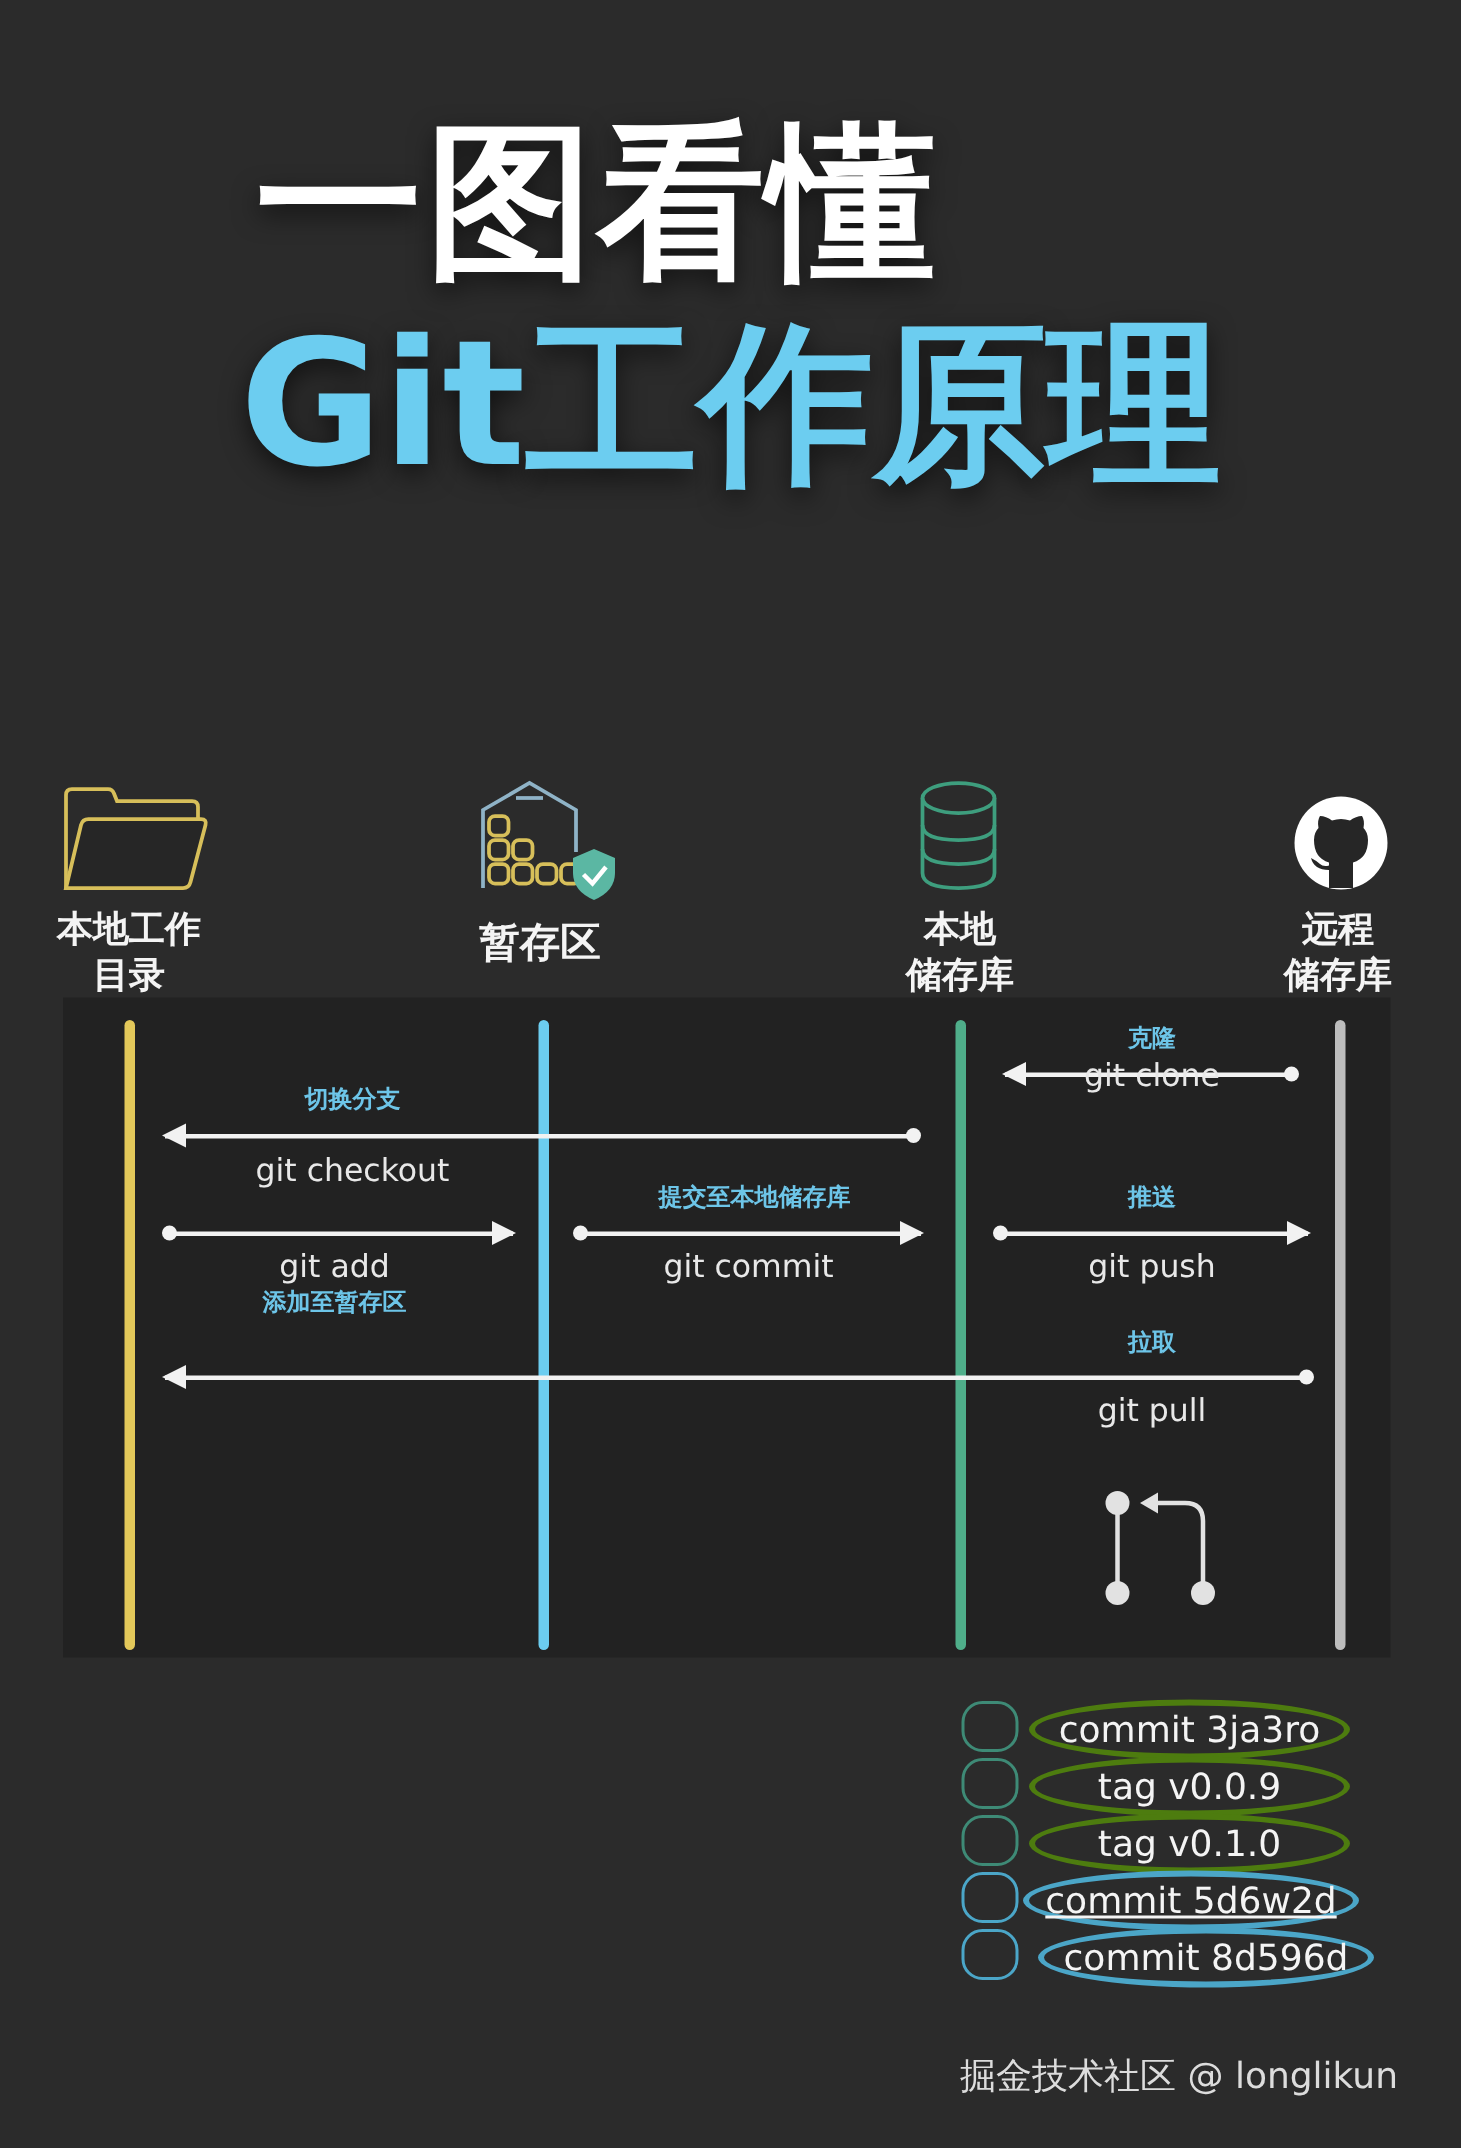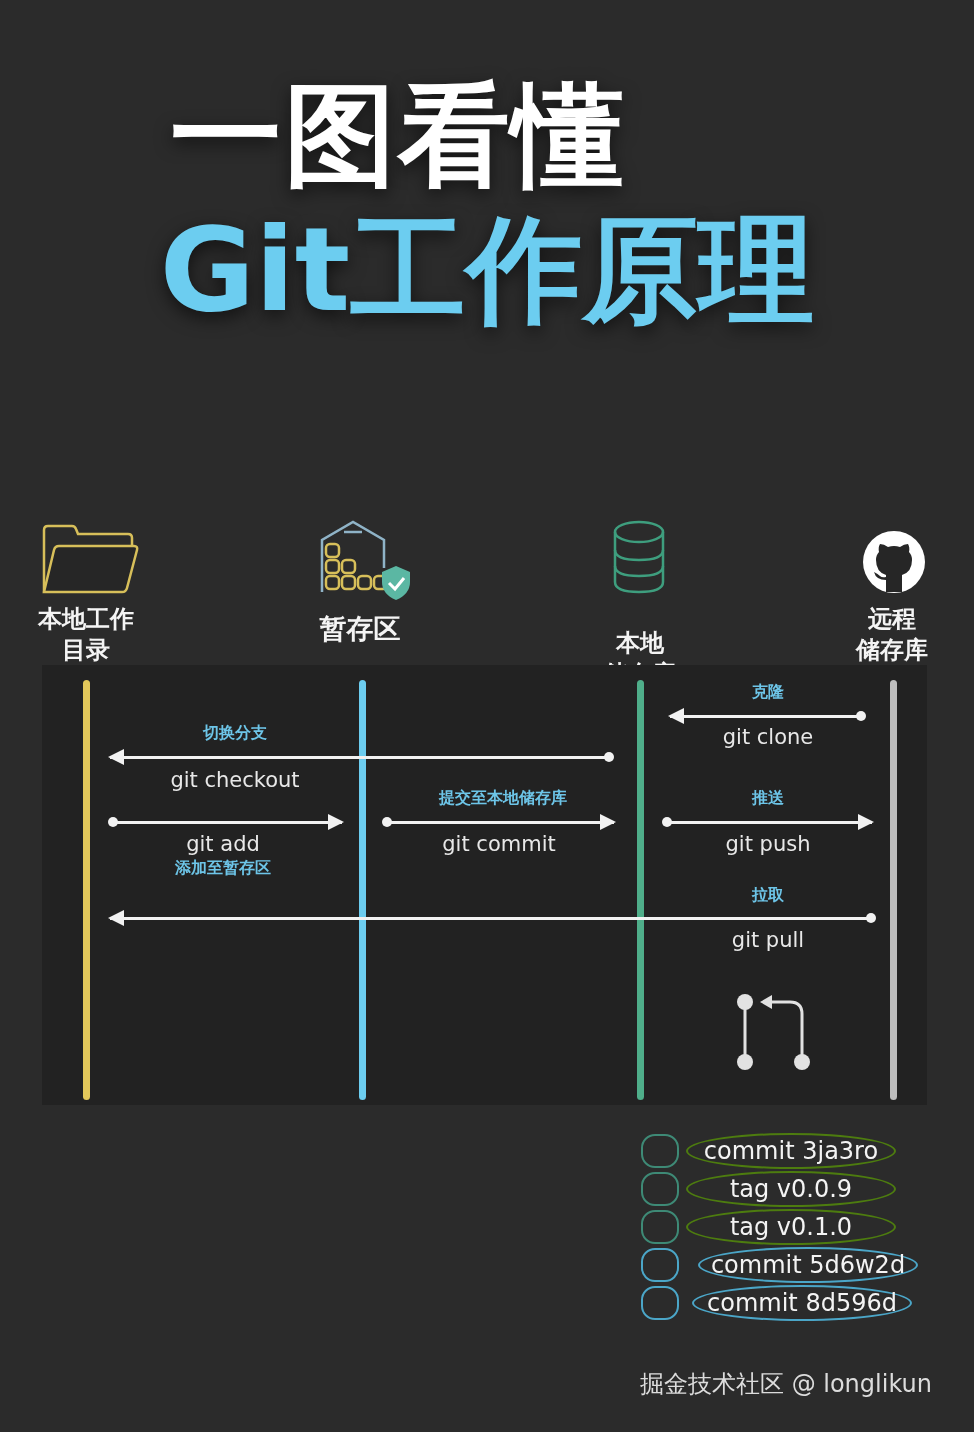--- a/index.html
+++ b/index.html
@@ -21,21 +21,21 @@
   .panel { left:42px; top:665px; width:885px; height:440px; background:#222222; }
   .lane { width:7px; border-radius:4px; top:680px; height:420px; }
   .lane-label { font-size:24px; font-weight:bold; text-align:center; line-height:31px; color:#f4f4f4; }
   .zh { color:#6dc5e8; font-weight:bold; font-size:16px; text-align:center; }
   .cmd { color:#e8e8e8; font-size:21px; text-align:center; }
   .arrow { height:3px; background:#f2f2f2; }
   .dot { width:10px; height:10px; border-radius:50%; background:#f2f2f2; top:-4px; }
   .head-r { width:0; height:0; border-top:8px solid transparent; border-bottom:8px solid transparent; border-left:16px solid #f2f2f2; top:-7px; }
   .head-l { width:0; height:0; border-top:8px solid transparent; border-bottom:8px solid transparent; border-right:16px solid #f2f2f2; top:-7px; }
   .ring-sq { width:34px; height:30px; border-radius:14px; border:2px solid #3e8a76; }
-  .pill { height:32px; border-radius:50%; border:2px solid #4d7c0f; text-align:center; line-height:32px; font-size:24px; color:#f4f4f4; }
+  .pill { height:32px; border-radius:50%; border:4px solid #4d7c0f; text-align:center; line-height:32px; font-size:24px; color:#f4f4f4; }
   .blue { border-color:#4ba6c8 !important; }
   .footer { left:640px; top:1368px; font-size:24px; color:#dcdcdc; }
 </style>
 </head>
 <body>
 
 <div class="abs title1">一图看懂</div>
 <div class="abs title2">Git工作原理</div>
 
 <svg class="abs" style="left:40px;top:518px" width="100" height="80" viewBox="0 0 100 80">
@@ -73,41 +73,41 @@
   <path d="M24 62 L24 50 Q14 50 12 42 Q16 44 18 46 Q20 48 24 47 L24 45 Q14 42 14 30 Q14 25 17 22 Q16 17 18 14 Q22 14 26 17 Q32 15 38 17 Q42 14 46 14 Q48 17 47 22 Q50 25 50 30 Q50 42 40 45 L40 62 Z" fill="#262626"></path>
 </svg>
 
 <div class="abs lane-label" style="left:20px;width:132px;top:604px;">
   <div>本地工作</div>
   <div>目录</div>
 </div>
 <div class="abs lane-label" style="left:298px;width:124px;top:613px;font-size:27px;">
   <div>暂存区</div>
 </div>
-<div class="abs lane-label" style="left:580px;width:120px;top:604px;margin-top:24px;">
+<div class="abs lane-label" style="left:580px;width:120px;top:604px;">
   <div>本地</div>
   <div>储存库</div>
 </div>
 <div class="abs lane-label" style="left:832px;width:120px;top:604px;">
   <div>远程</div>
   <div>储存库</div>
 </div>
 
 <div class="abs panel"></div>
 <div class="abs lane" style="left:83px;background:#e3c85a;"></div>
 <div class="abs lane" style="left:359px;background:#6ccdf0;"></div>
 <div class="abs lane" style="left:637px;background:#4fae8a;"></div>
 <div class="abs lane" style="left:890px;background:#bdbdbd;"></div>
 
 <div class="abs zh" style="left:668px;width:200px;top:682px;">克隆</div>
 <div class="abs arrow" style="left:670px;width:192px;top:715px;">
   <div class="abs head-l" style="left:-2px;"></div>
   <div class="abs dot" style="right:-4px;"></div>
 </div>
-<div class="abs cmd" style="left:668px;width:200px;top:725px;text-align:center;">git clone</div>
+<div class="abs cmd" style="left:668px;width:200px;top:705px;text-align:center;">git clone</div>
 
 <div class="abs zh" style="left:110px;width:250px;top:723px;">切换分支</div>
 <div class="abs arrow" style="left:110px;width:500px;top:756px;">
   <div class="abs head-l" style="left:-2px;"></div>
   <div class="abs dot" style="right:-4px;"></div>
 </div>
 <div class="abs cmd" style="left:110px;width:250px;top:768px;">git checkout</div>
 
 <div class="abs zh" style="left:388px;width:230px;top:788px;font-family:Liberation Serif, serif;">提交至本地储存库</div>
 <div class="abs arrow" style="left:386px;width:228px;top:821px;">
@@ -150,19 +150,19 @@
   <div class="abs ring-sq" style="left:1px;top:2px;"></div>
   <div class="abs pill" style="left:46px;top:1px;width:206px;">commit 3ja3ro</div>
 
   <div class="abs ring-sq" style="left:1px;top:40px;"></div>
   <div class="abs pill" style="left:46px;top:39px;width:206px;">tag v0.0.9</div>
 
   <div class="abs ring-sq" style="left:1px;top:78px;"></div>
   <div class="abs pill" style="left:46px;top:77px;width:206px;">tag v0.1.0</div>
 
   <div class="abs ring-sq blue" style="left:1px;top:116px;"></div>
-  <div class="abs pill blue" style="left:58px;top:115px;width:216px;">commit 5d6w2d</div>
+  <div class="abs pill blue" style="left:42px;top:115px;width:216px;text-decoration:underline;">commit 5d6w2d</div>
 
   <div class="abs ring-sq blue" style="left:1px;top:154px;"></div>
   <div class="abs pill blue" style="left:52px;top:153px;width:216px;">commit 8d596d</div>
 </div>
 
 <div class="abs footer">掘金技术社区 @ longlikun</div>
 
 </body></html>

